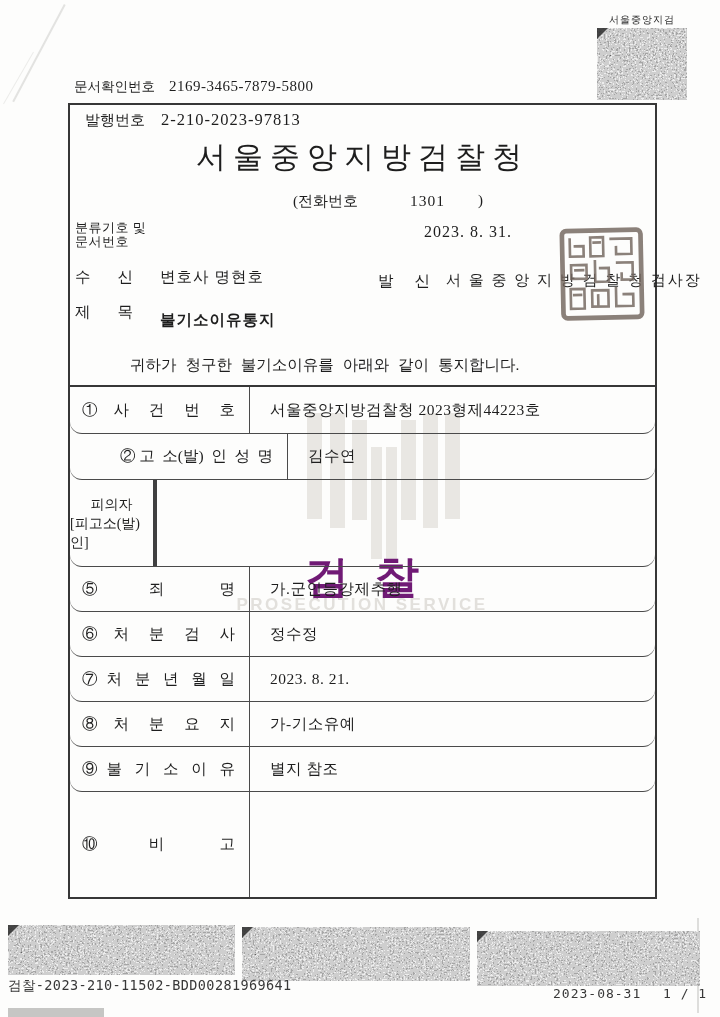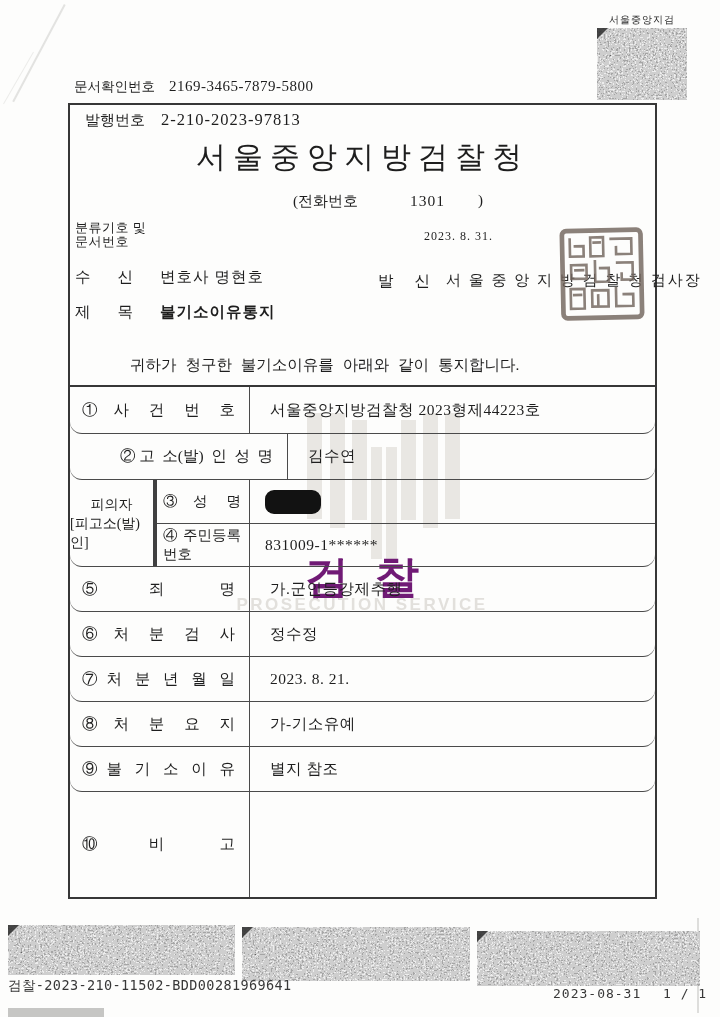--- a/index.html
+++ b/index.html
@@ -19,28 +19,28 @@
   .docverify .num{font-size:15px;letter-spacing:.5px;margin-left:14px;}
   .outer-box{left:68px;top:103px;width:589px;height:796px;border:2px solid #373737;box-sizing:border-box;}
   .issue-row{left:85px;top:110px;font-size:15px;white-space:pre;}
   .issue-row .num{font-size:16.5px;letter-spacing:1px;margin-left:16px;}
   .doc-title{left:68px;top:137px;width:589px;text-align:center;font-size:30px;
              letter-spacing:7px;font-weight:500;}
   .phone-open{left:293px;top:192px;font-size:15px;font-family:Liberation Serif, serif;}
   .phone-num{left:410px;top:192px;font-size:15.5px;letter-spacing:1px;}
   .phone-close{left:478px;top:192px;font-size:15px;}
   .class-lines{left:75px;top:221px;font-size:13px;line-height:13.5px;letter-spacing:.5px;}
-  .date-line{left:424px;top:229px;font-size:12px;letter-spacing:1px;}
+  .date-line{left:424px;top:223px;font-size:16px;letter-spacing:1px;}
   .jlabel{display:inline-block;text-align:justify;text-align-last:justify;font-size:15.5px;}
   .recip-label{left:75px;top:267px;width:58px;}
   .recip-value{left:160px;top:267px;font-size:15.5px;letter-spacing:1px;}
   .sender-label{left:378px;top:271px;width:52px;}
   .sender-value{left:446px;top:271px;font-size:15px;letter-spacing:2px;white-space:pre;}
   .subj-label{left:75px;top:302px;width:58px;}
-  .subj-value{left:160px;top:302px;font-size:15.5px;font-weight:bold;letter-spacing:1px;}
+  .subj-value{left:160px;top:310px;font-size:15.5px;font-weight:bold;letter-spacing:1px;}
   .notice{left:68px;top:355px;width:560px;padding-left:62px;font-size:15.5px;word-spacing:5px;box-sizing:border-box;}
 
   
   .seal{left:552px;top:227px;width:100px;height:94px;opacity:.82;transform:rotate(-1.2deg);}
 
   
   .wm-bar{position:absolute;background:#e9e7e3;}
   .wm-kr{left:232px;top:548px;width:260px;text-align:center;font-size:44px;font-weight:bold;
          letter-spacing:26px;color:#701a75;font-family:"Liberation Sans","DejaVu Sans",sans-serif;white-space:nowrap;text-indent:26px;}
   .wm-en{left:192px;top:595px;width:340px;text-align:center;font-size:17px;font-weight:bold;
@@ -191,38 +191,20 @@
       <div class="t-value">
           <span>김수연</span>
         </div>
     </div>
 
     <div class="t-row grp" style="height:87px;">
       <div class="grp-label">
         <div>피의자</div>
         <div>[피고소(발)인]</div>
       </div>
-      <div class="grp-right">
-        <div class="sub-row first" style="height:44px;">
-          <div class="sub-label">
-              <span class="jl">③성 명</span>
-            </div>
-          <div class="sub-value">
-              <span class="redaction"></span>
-            </div>
-        </div>
-        <div class="sub-row" style="height:42px;">
-          <div class="sub-label">
-              <span class="jl">④주민등록번호</span>
-            </div>
-          <div class="sub-value">
-              <span>831009-1******</span>
-            </div>
-        </div>
-      </div>
     </div>
 
     <div class="t-row" style="height:45px;">
       <div class="t-label">
           <span class="jl">⑤죄 명</span>
         </div>
       <div class="t-value">
           <span>가.군인등강제추행</span>
         </div>
     </div>

